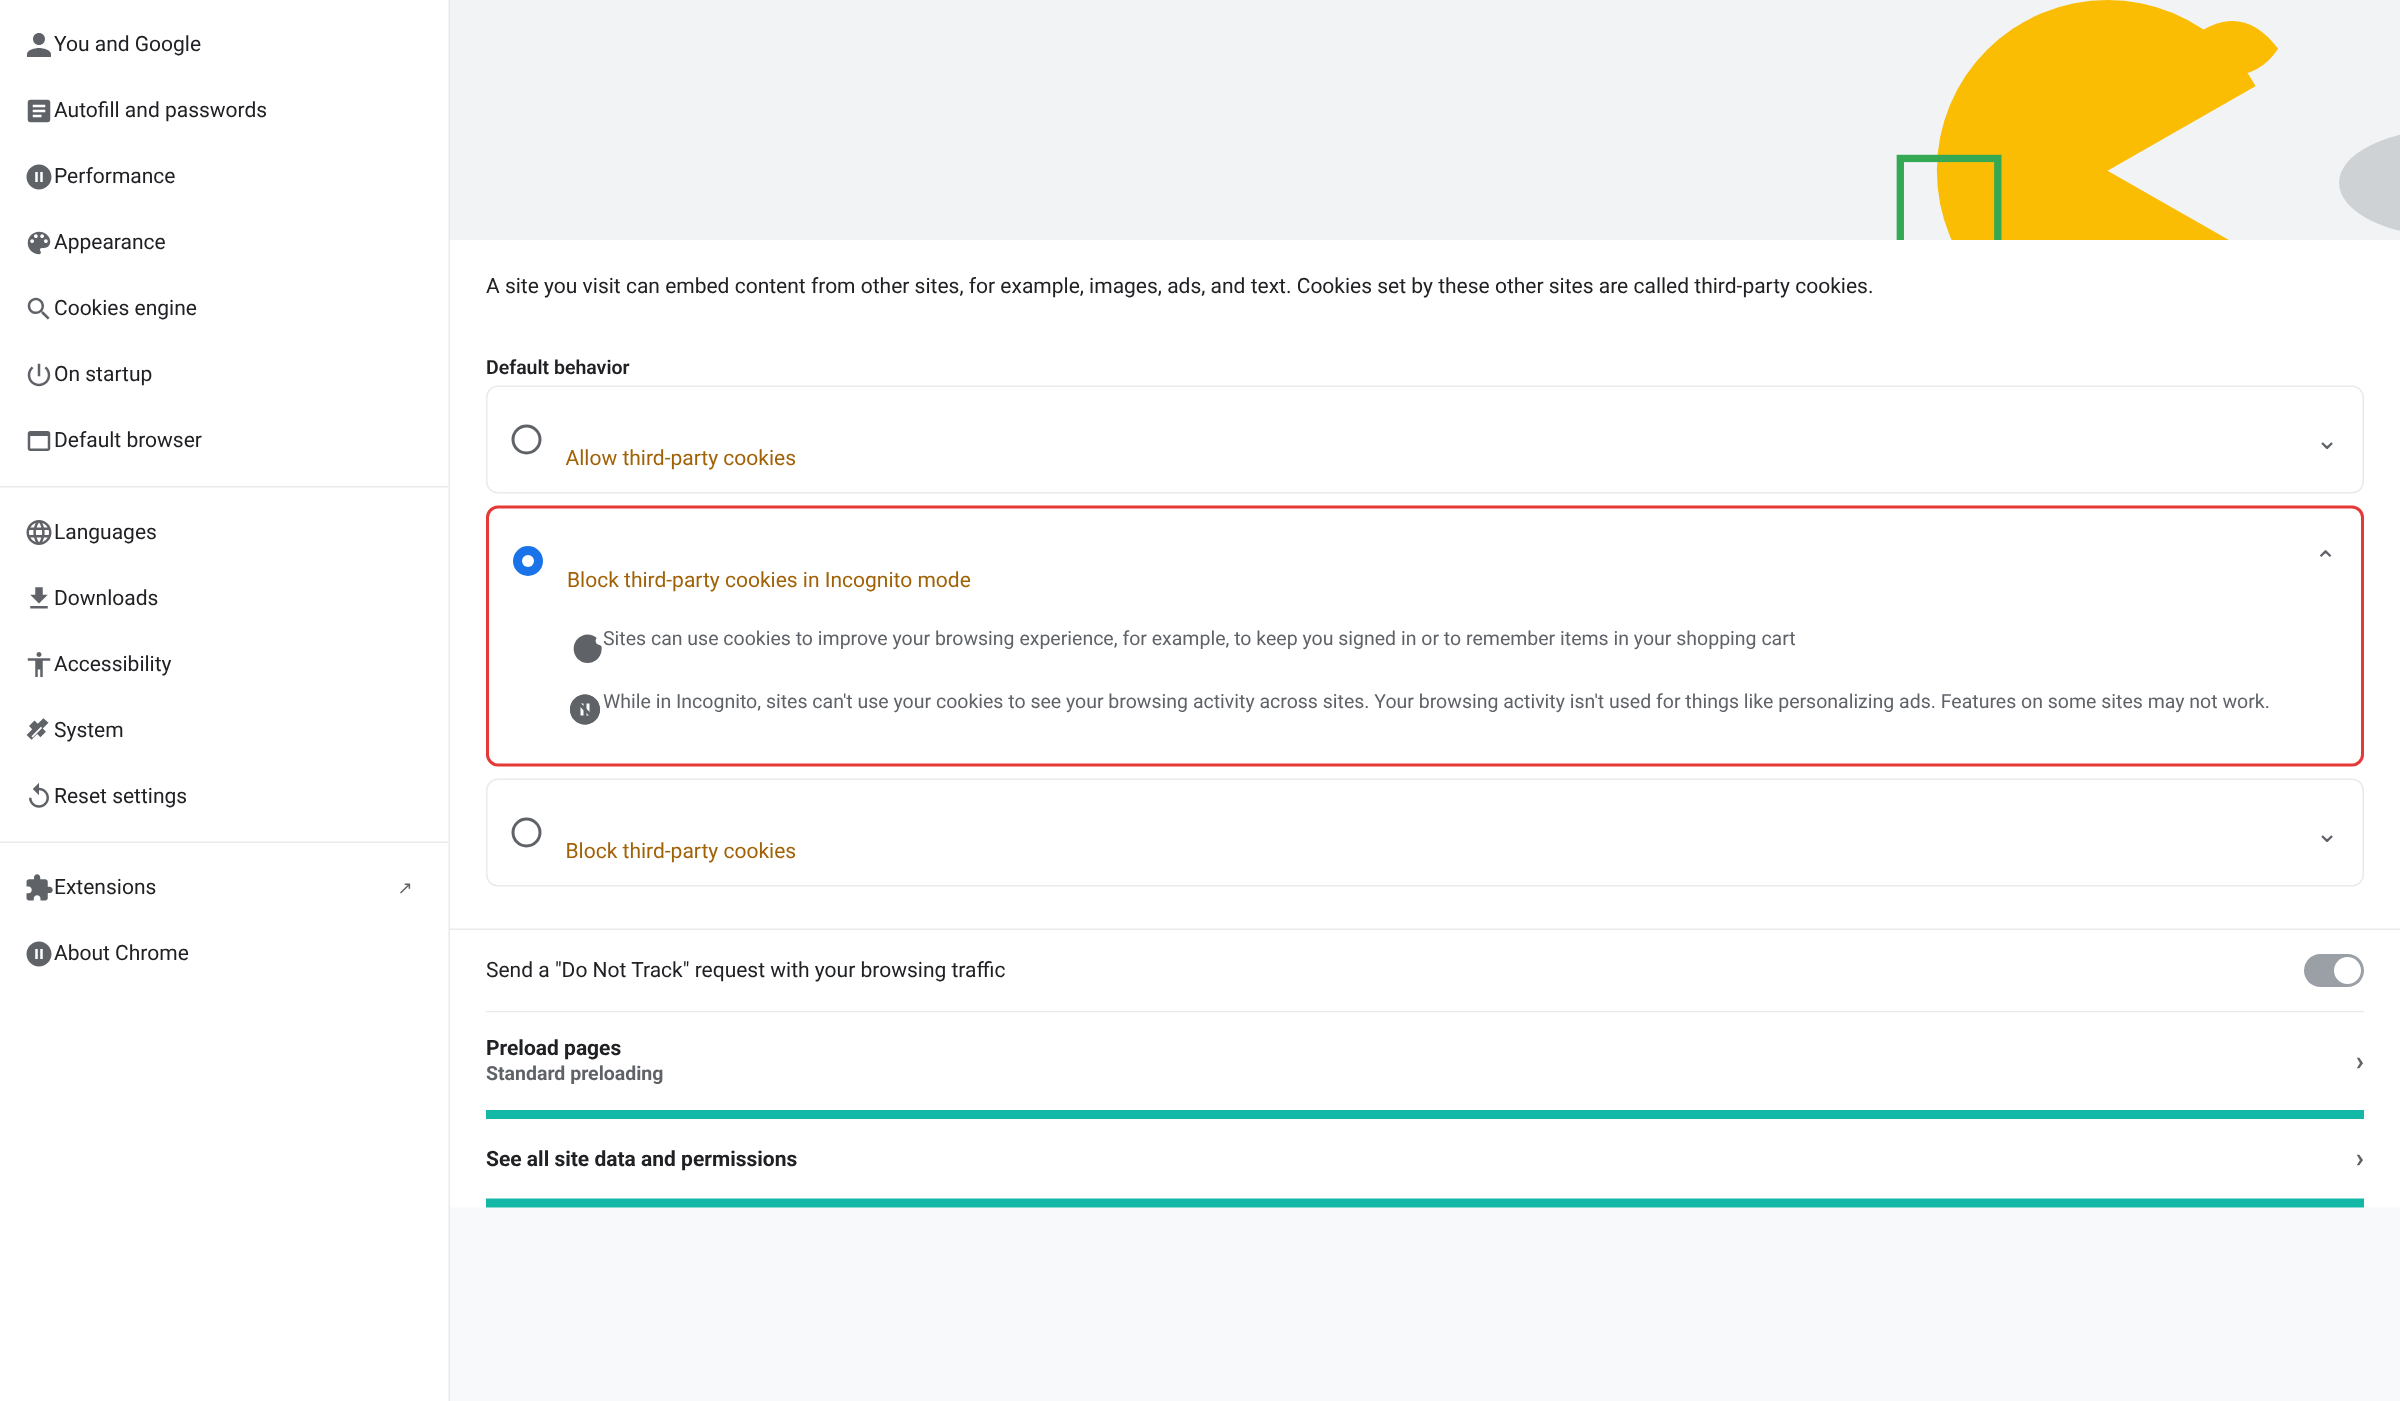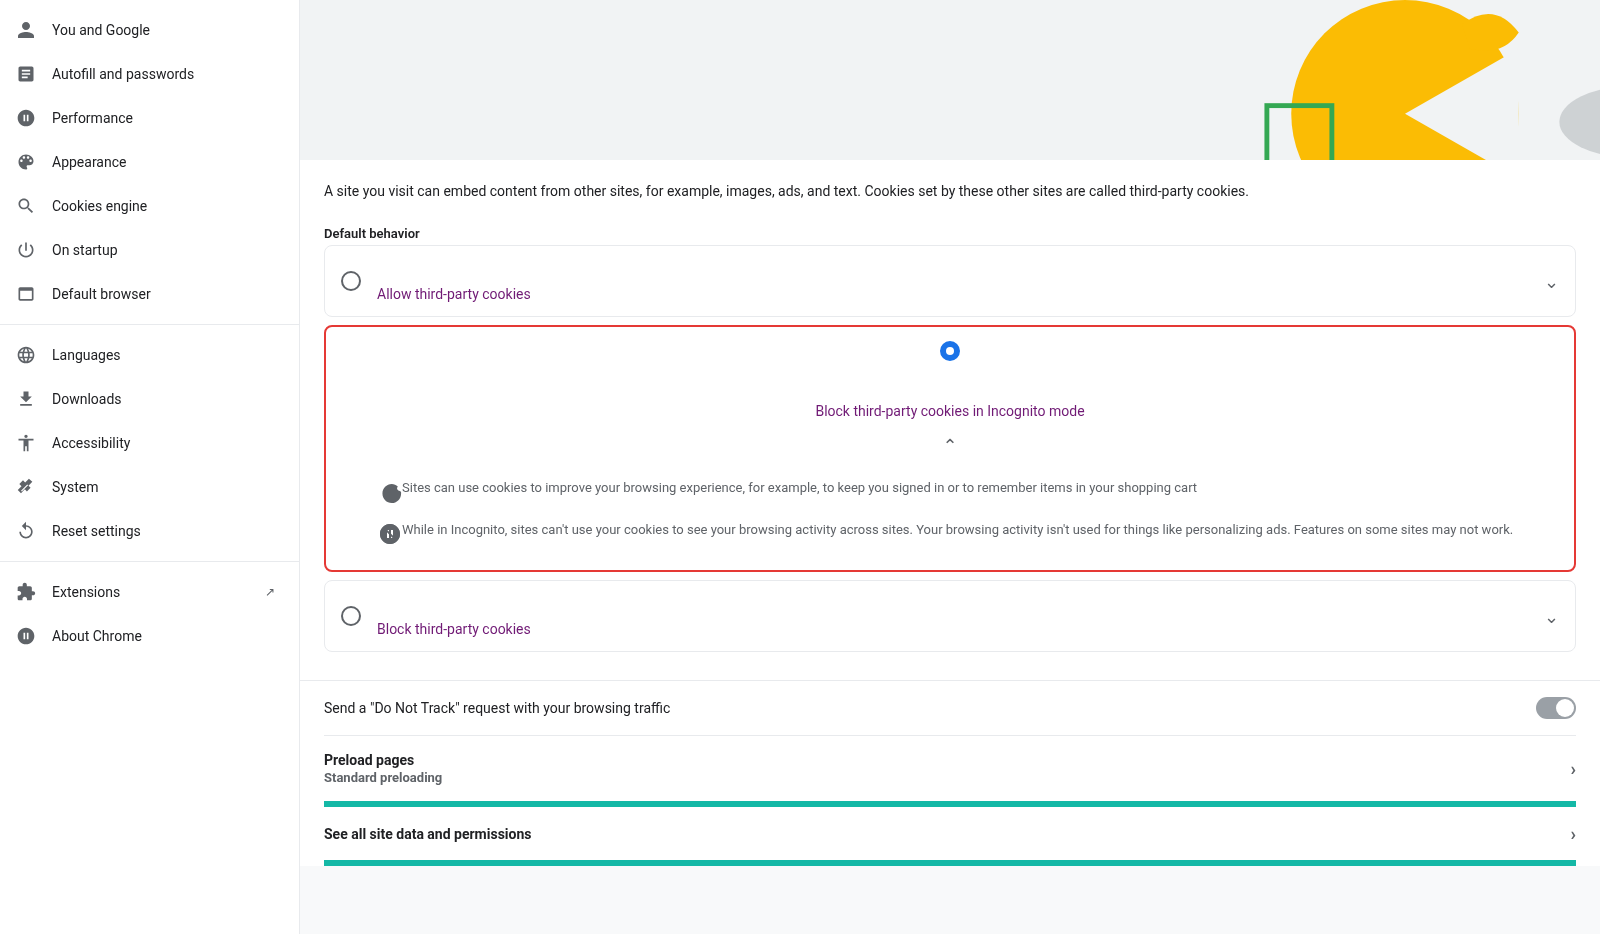--- a/index.html
+++ b/index.html
@@ -25,21 +25,20 @@
     .nav-item {
       display: flex;
       align-items: center;
       padding: 10px 16px;
       cursor: pointer;
       border-radius: 0 24px 24px 0;
       margin-right: 8px;
       color: #202124;
       font-size: 14px;
       font-weight: 400;
-      gap: 16px;
       min-height: 44px;
     }
     .nav-item.active {
       background: #d3e3fd;
       color: #1a73e8;
       font-weight: 500;
     }
     .nav-item .nav-icon {
       width: 20px;
       height: 20px;
@@ -87,21 +86,21 @@
     .description-section {
       background: #fff;
       padding: 20px 24px;
       margin-bottom: 0;
     }
 
     .description-text {
       color: #202124;
       font-size: 14px;
       line-height: 1.6;
-      margin-bottom: 24px;
+      margin-bottom: 36px;
     }
 
     .section-title {
       font-size: 13px;
       font-weight: 600;
       color: #202124;
       margin-bottom: 4px;
     }
 
     .section-subtitle {
@@ -141,21 +140,21 @@
       content: '';
       width: 8px;
       height: 8px;
       border-radius: 50%;
       background: #fff;
     }
 
     .radio-label {
       flex: 1;
       font-size: 14px;
-      color: #701a75;
+      color: #a16207;
       margin-top: 26px;
     }
 
     .chevron-icon {
       color: #5f6368;
       font-size: 18px;
     }
 
     
     .expanded-option {
@@ -165,21 +164,20 @@
       background: #fff;
       overflow: hidden;
     }
 
     .expanded-option-header {
       display: flex;
       align-items: center;
       padding: 14px 16px;
       cursor: pointer;
       gap: 16px;
-      flex-direction: column;
     }
 
     .expanded-details {
       padding: 0 16px 16px 52px;
     }
 
     .detail-item {
       display: flex;
       align-items: flex-start;
       gap: 0;

